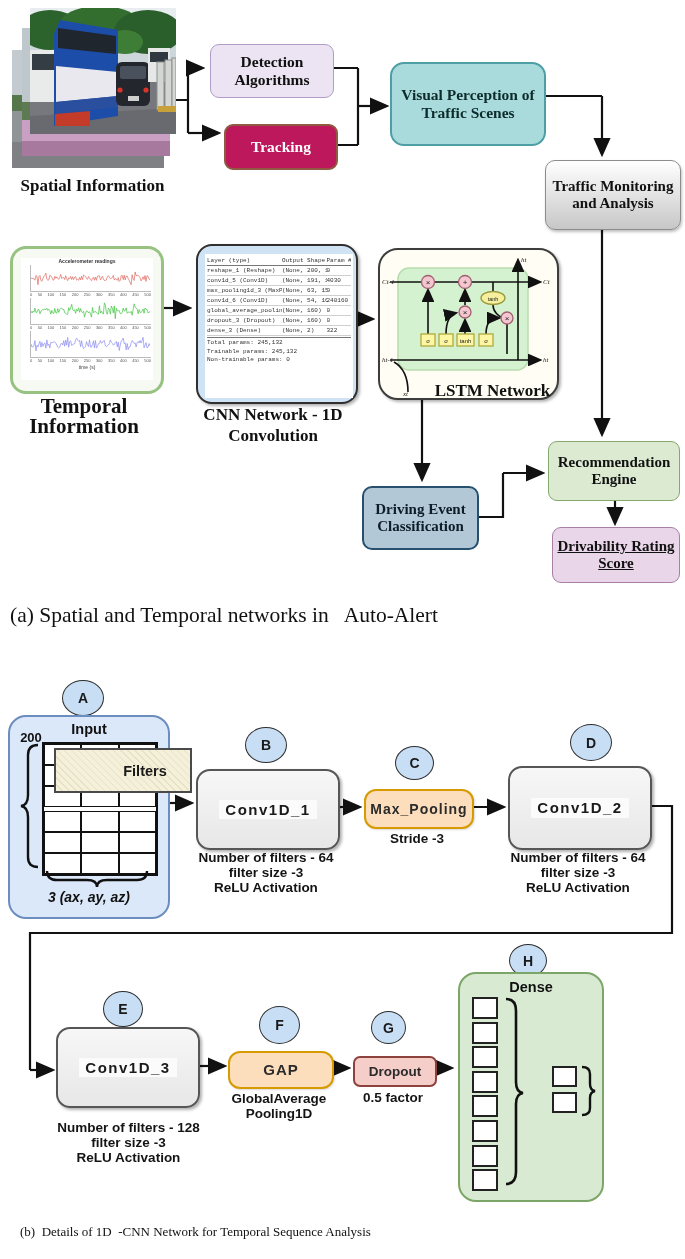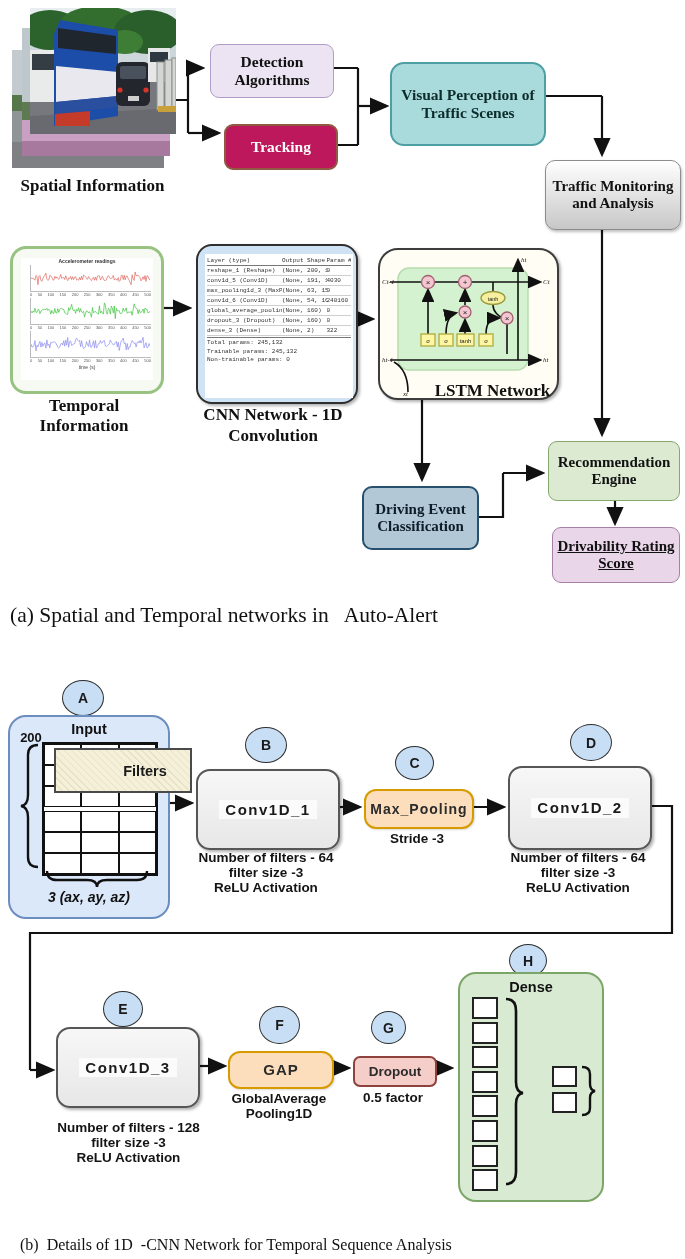--- a/index.html
+++ b/index.html
@@ -216,21 +216,21 @@
           <span>250</span>
           <span>300</span>
           <span>350</span>
           <span>400</span>
           <span>450</span>
           <span>500</span>
         </div>
       <div class="xlab">time (s)</div>
     </div>
   </div>
-  <div class="lbl serif" style="left:8px;top:396px;width:152px;font-size:17px;line-height:20px;">
+  <div class="lbl serif" style="left:8px;top:396px;width:152px;font-size:21px;line-height:20px;">
     <div>Temporal</div>
     <div>Information</div>
   </div>
 
   <div class="abs cnnbox" style="left:196px;top:244px;width:158px;height:156px;">
     <div class="summary">
       <div class="srow head">
         <span>Layer (type)</span>
         <span>Output Shape</span>
         <span>Param #</span>
@@ -474,15 +474,15 @@
 
     <div class="osq"></div>
         <div class="osq"></div>
       </div>
     <svg class="abs" style="left:0;top:0;" width="142" height="226" viewBox="0 0 142 226">
       <path d="M46,25 Q56,25 56,37 L56,108 Q56,118 63,119 Q56,120 56,130 L56,198 Q56,210 46,210" fill="none" stroke="#111" stroke-width="2.6"></path>
       <path d="M122,93 Q130,93 130,100 L130,110 Q130,116 135,117 Q130,118 130,124 L130,134 Q130,141 122,141" fill="none" stroke="#111" stroke-width="2.4"></path>
     </svg>
   </div>
 
-  <div class="caption" style="left:20px;top:1224px;font-size:16px;margin-top:12px;">(b)  Details of 1D  -CNN Network for Temporal Sequence Analysis</div>
+  <div class="caption" style="left:20px;top:1224px;font-size:13px;">(b)  Details of 1D  -CNN Network for Temporal Sequence Analysis</div>
 
 </div>
 
 </body></html>

